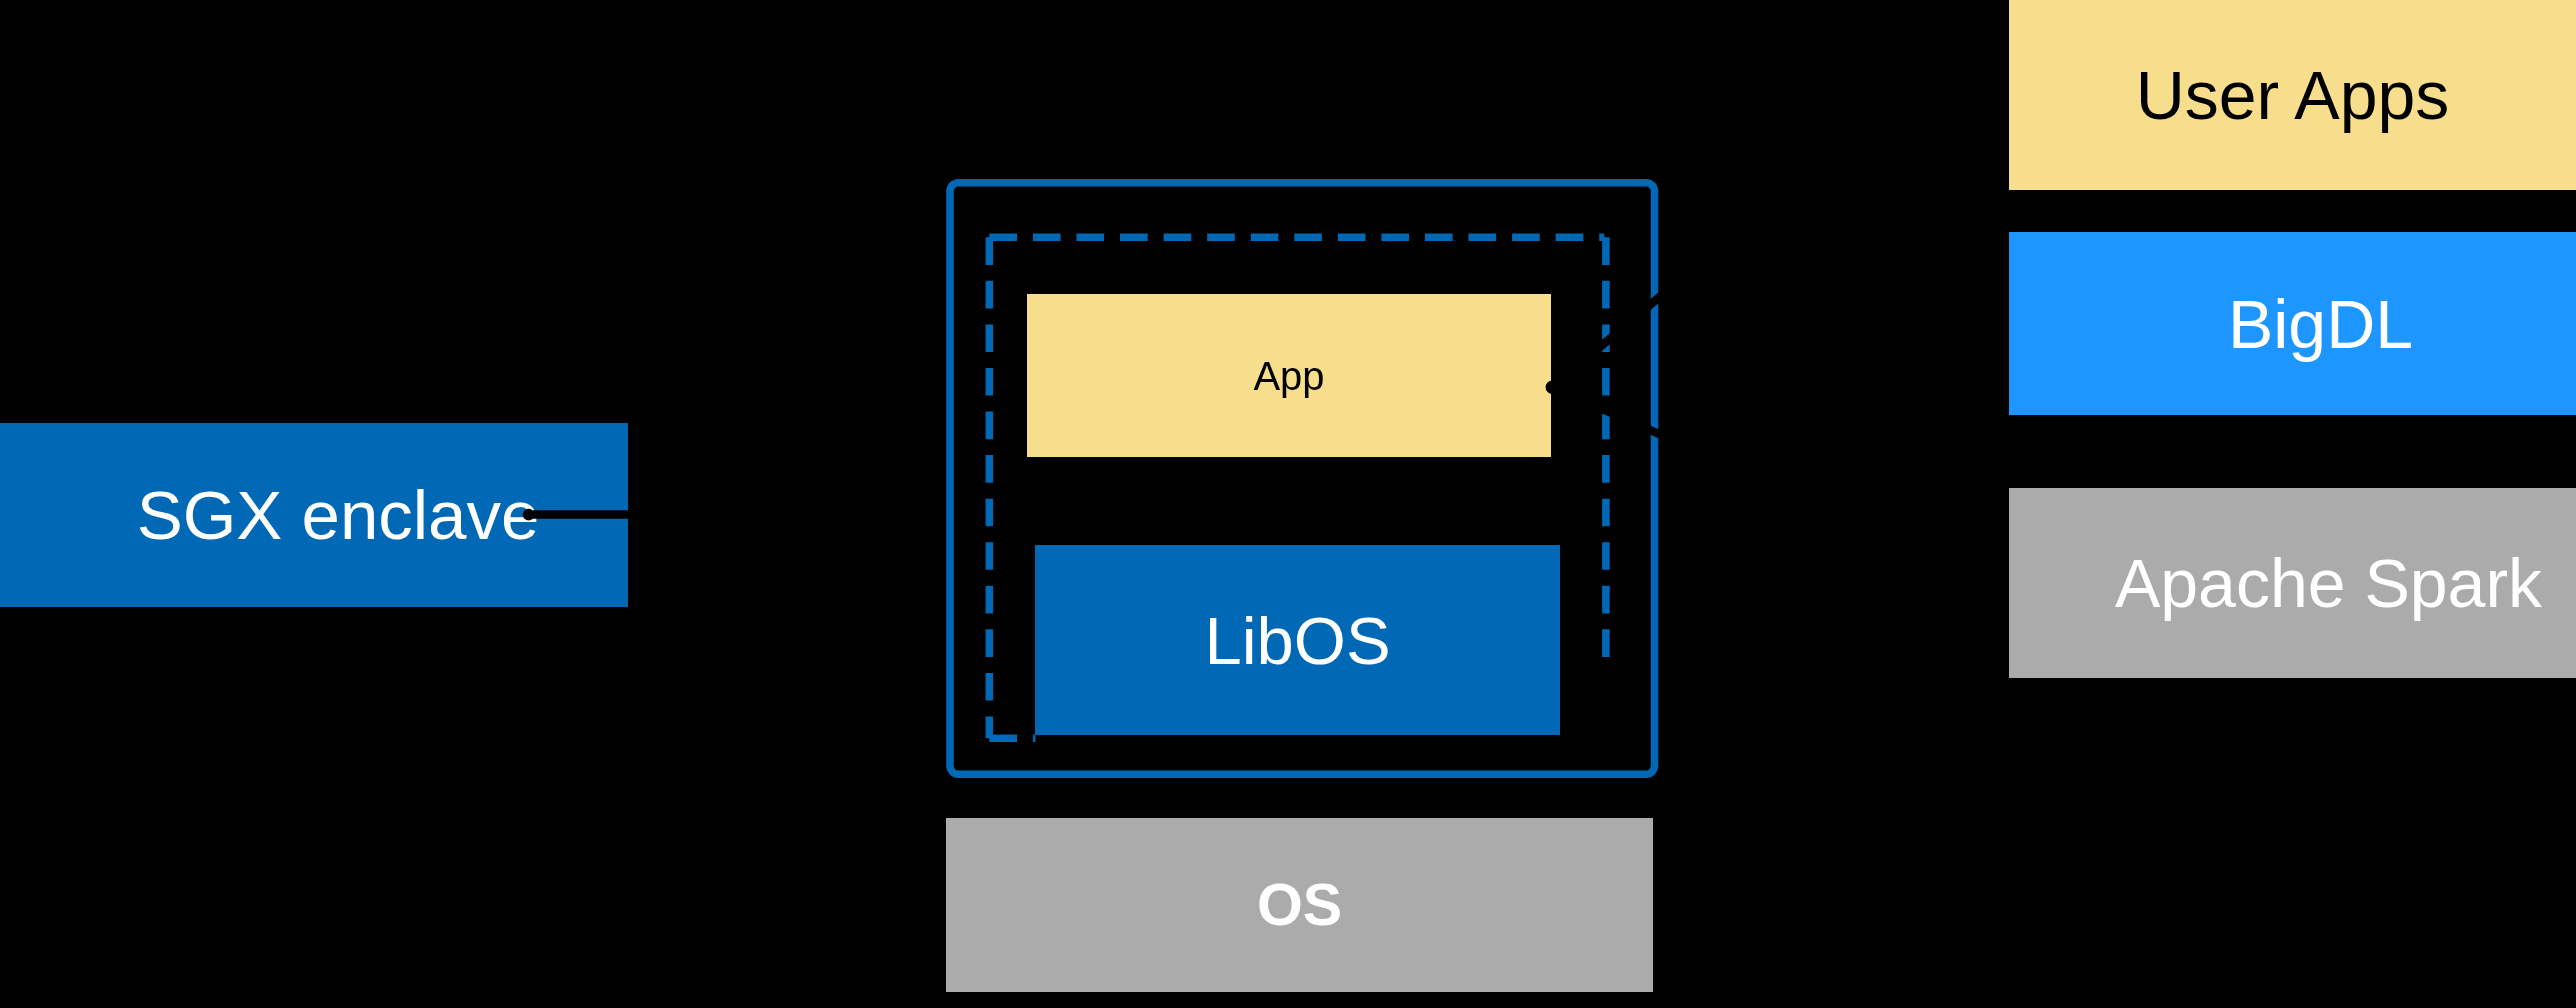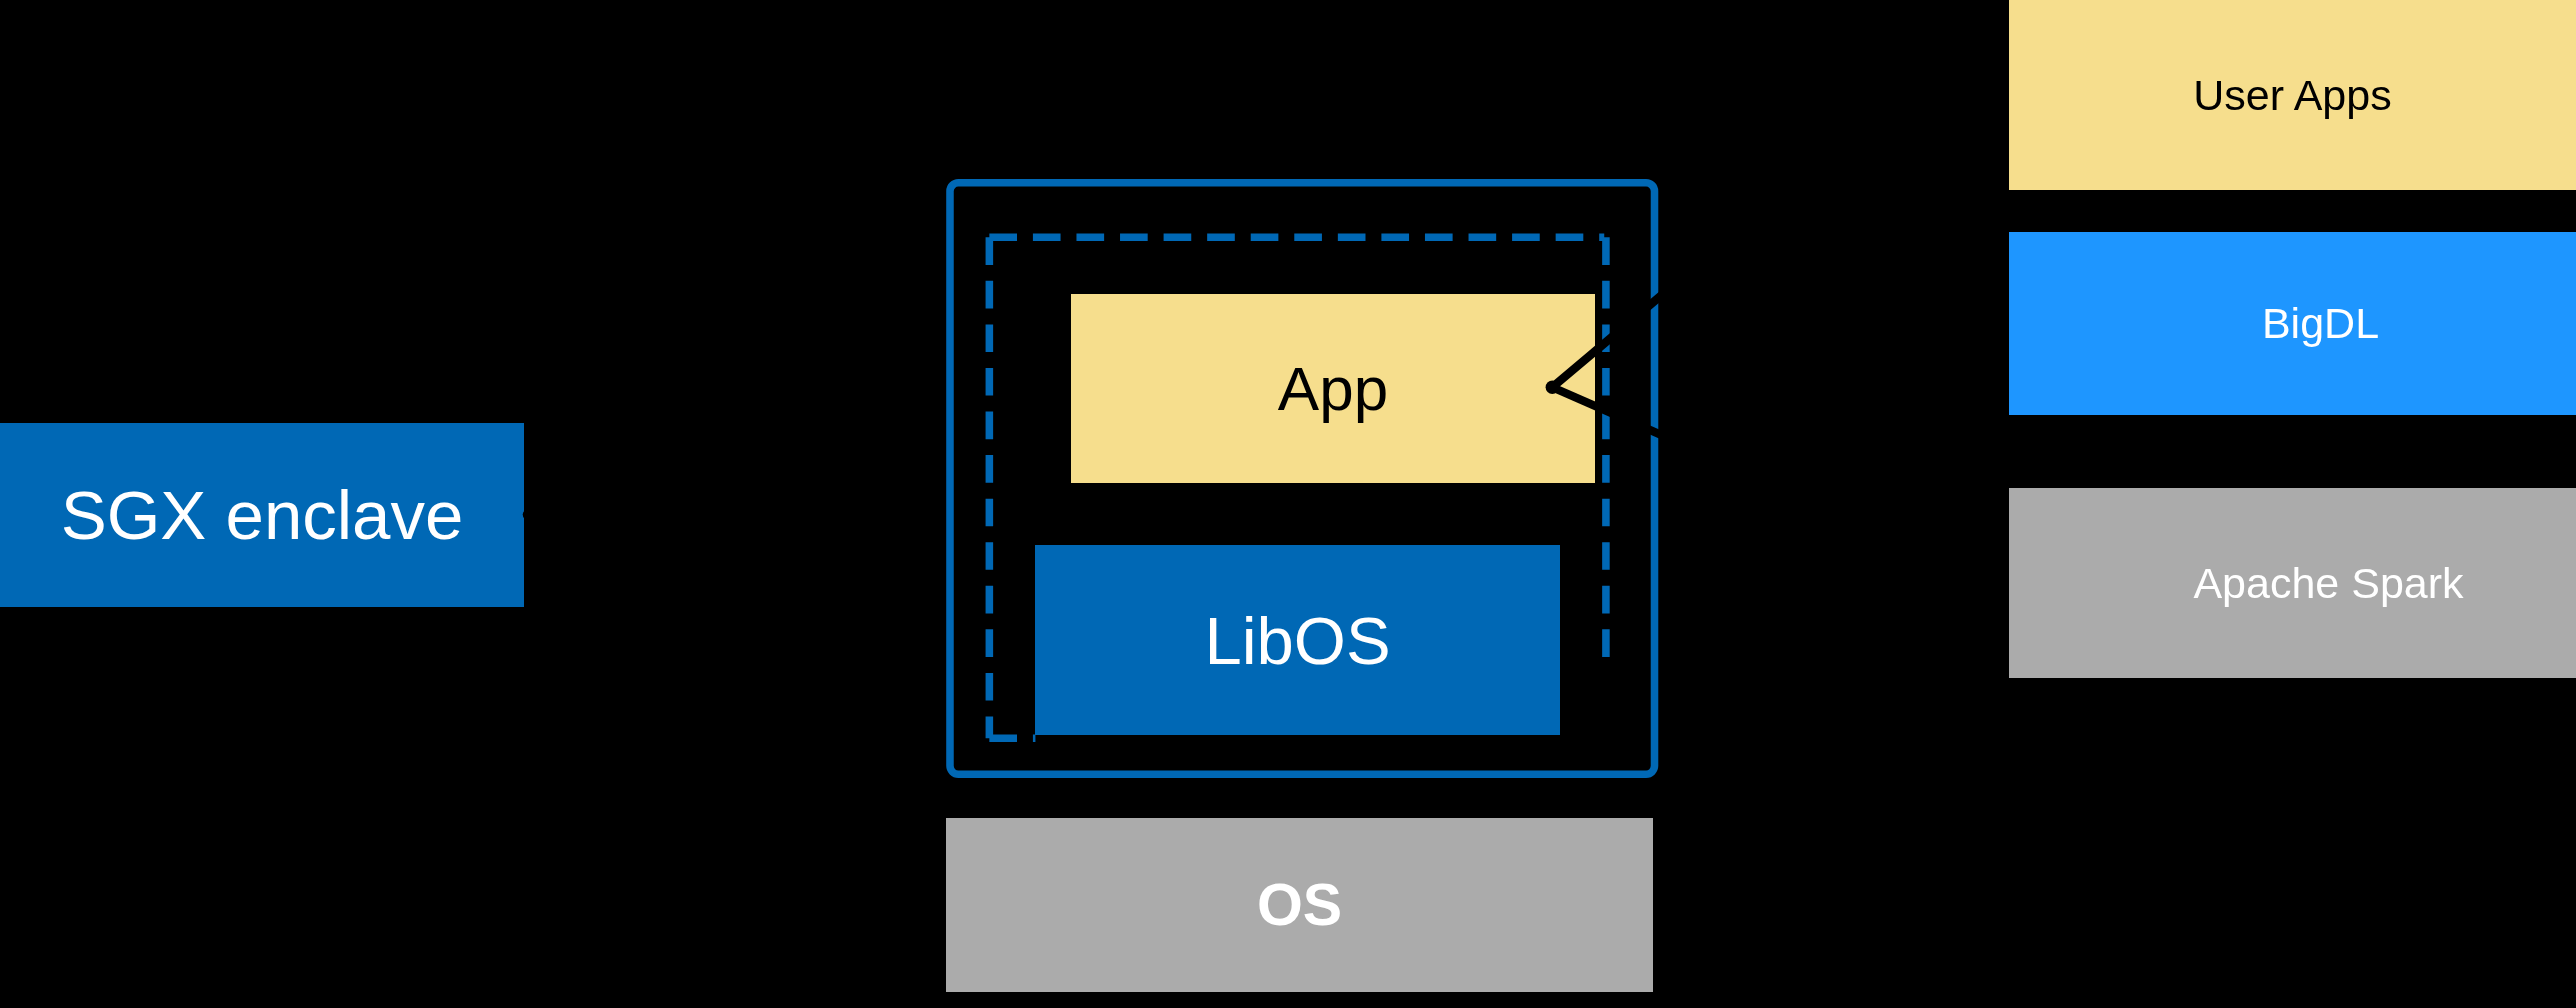--- a/index.html
+++ b/index.html
@@ -13,42 +13,42 @@
     height: 1009px;
     background: #000000;
     overflow: hidden;
     font-family: "Liberation Sans", sans-serif;
   }
   .box {
     position: absolute;
     display: flex;
     align-items: center;
     justify-content: center;
-    font-size: 43px;
+    font-size: 68px;
     line-height: 1;
     white-space: nowrap;
     z-index: 1;
   }
   .box span { display: block; }
 
   
   .sgx-box {
-    left: 0; top: 423px; width: 524px; height: 184px;
+    left: 0; top: 423px; width: 580px; height: 184px;
     background: var(--intel_blue);
     color: var(--white);
     font-size: 69px;
+    padding-left: 48px;
   }
 
   
   .app-box {
-    left: 1027px; top: 294px; width: 524px; height: 189px;
+    left: 1027px; top: 294px; width: 524px; height: 163px;
     background: var(--yellow);
     color: var(--black);
-    font-size: 62px;
-    margin-left: 44px;
+    font-size: 40px;
   }
   .libos-box {
     left: 1035px; top: 545px; width: 525px; height: 190px;
     background: var(--intel_blue);
     color: var(--white);
     font-size: 67px;
     text-align: center;
   }
   .os-box {
     left: 946px; top: 818px; width: 707px; height: 174px;

